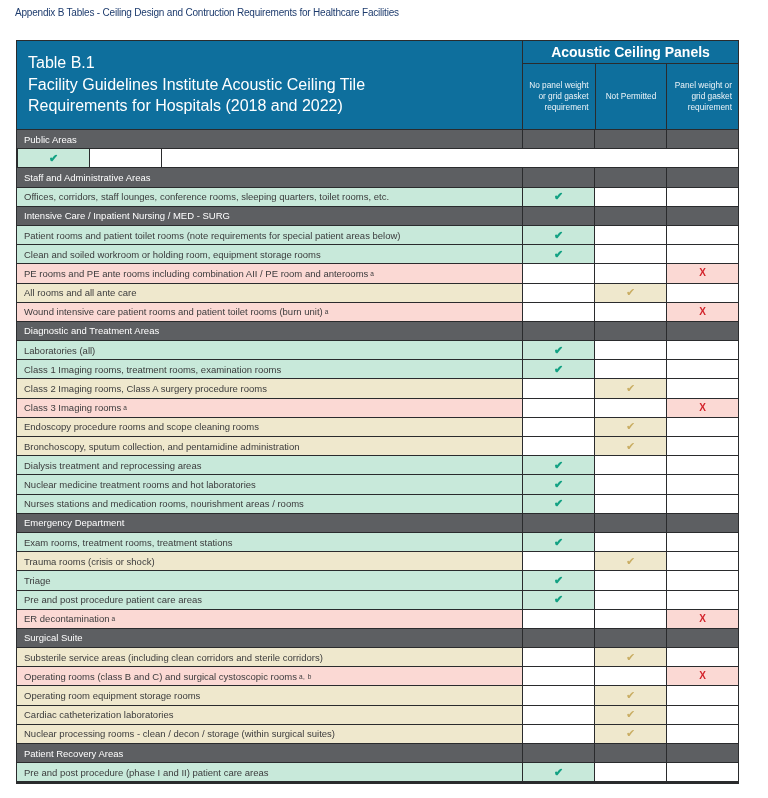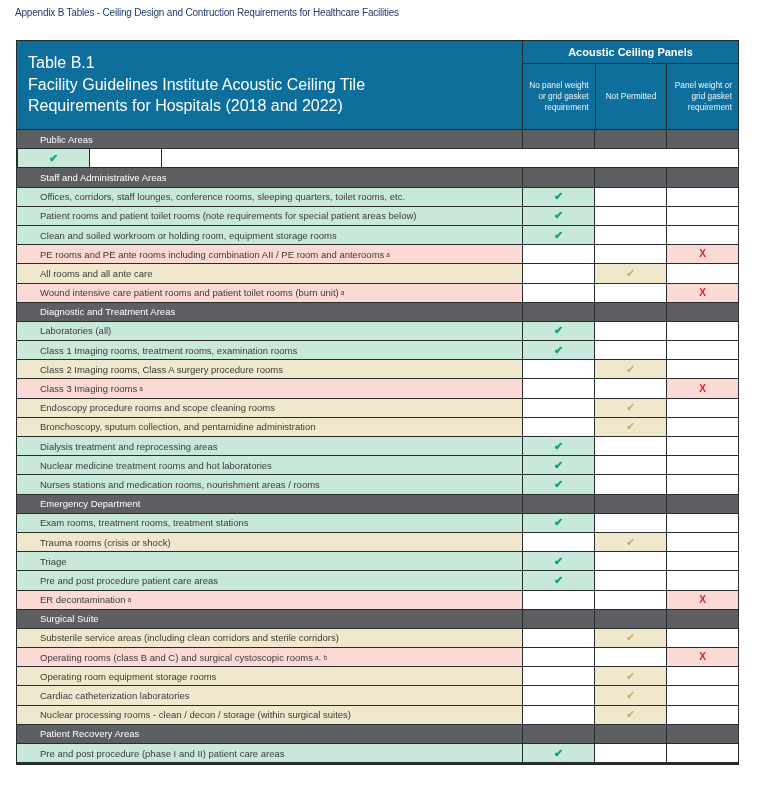--- a/index.html
+++ b/index.html
@@ -9,28 +9,28 @@
   }
   *{box-sizing:border-box;margin:0;padding:0}
   html,body{width:768px;height:798px;background:#ffffff;font-family:"Liberation Sans",sans-serif;position:relative;overflow:hidden}
   .page-title{position:absolute;left:15px;top:7px;font-size:10px;font-weight:normal;color:var(--navy);letter-spacing:-0.2px}
   .tbl{position:absolute;left:16px;top:40px;width:723px;border:1px solid var(--border);border-bottom:3px solid var(--border);background:#fff}
   
   .thead{display:flex;background:var(--teal);height:88px}
   .th-left{width:505px;color:#ffffff;display:flex;flex-direction:column;justify-content:center;padding-left:11px;gap:1px}
   .th-left div{font-size:16px;font-weight:normal;line-height:1.3}
   .th-right{width:216px;display:flex;flex-direction:column;border-left:1px solid var(--border)}
-  .group-hd{height:23px;display:flex;align-items:center;justify-content:center;color:#fff;font-weight:bold;font-size:11px;border-bottom:1px solid var(--border)}
+  .group-hd{height:23px;display:flex;align-items:center;justify-content:center;color:#fff;font-weight:bold;font-size:14px;border-bottom:1px solid var(--border)}
   .col-hds{flex:1;display:flex}
   .col-hd{width:72px;display:flex;align-items:center;justify-content:center;text-align:right;color:#eef5f9;font-size:8.3px;line-height:1.35;padding:2px 6px}
   .col-hd + .col-hd{border-left:1px solid var(--border)}
   
   .trow{display:flex;height:19.2px;border-top:1px solid var(--border);background:#fff}
   .cell{display:flex;align-items:center}
-  .cell.desc{flex:1;padding-left:23px;font-size:9.5px;color:var(--txt);white-space:nowrap;overflow:hidden}
+  .cell.desc{flex:1;padding-left:7px;font-size:9.5px;color:var(--txt);white-space:nowrap;overflow:hidden}
   .cell.mark{width:72px;justify-content:center;border-left:1px solid var(--border)}
   .trow.section{background:var(--gray)}
   .trow.section .desc{color:#ffffff}
   .trow.item.green .desc, .trow.item.green .col0{background:var(--green-bg)}
   .trow.item.tan   .desc, .trow.item.tan   .col1{background:var(--tan-bg)}
   .trow.item.red   .desc, .trow.item.red   .col2{background:var(--pink-bg)}
   .mk{font-size:11px;line-height:1}
   .mk.green{color:var(--green-ck);font-weight:bold}
   .mk.tan{color:var(--tan-ck)}
   .mk.red{color:var(--red-x);font-weight:bold;font-size:10px}
@@ -78,20 +78,26 @@
         <div class="cell mark col2"></div>
       </div>
       <div class="trow item green">
         <div class="cell desc">Offices, corridors, staff lounges, conference rooms, sleeping quarters, toilet rooms, etc.</div>
         <div class="cell mark col0">
           <span class="mk green">✔</span>
         </div>
         <div class="cell mark col1"></div>
         <div class="cell mark col2"></div>
       </div>
+      <div class="trow section">
+        <div class="cell desc">Intensive Care / Inpatient Nursing / MED - SURG</div>
+        <div class="cell mark col0"></div>
+        <div class="cell mark col1"></div>
+        <div class="cell mark col2"></div>
+      </div>
       <div class="trow item green">
         <div class="cell desc">Patient rooms and patient toilet rooms (note requirements for special patient areas below)</div>
         <div class="cell mark col0">
           <span class="mk green">✔</span>
         </div>
         <div class="cell mark col1"></div>
         <div class="cell mark col2"></div>
       </div>
       <div class="trow item green">
         <div class="cell desc">Clean and soiled workroom or holding room, equipment storage rooms</div>

